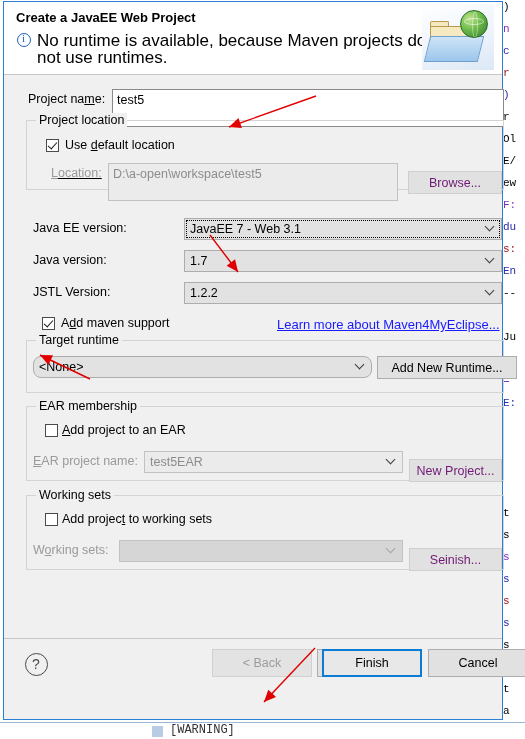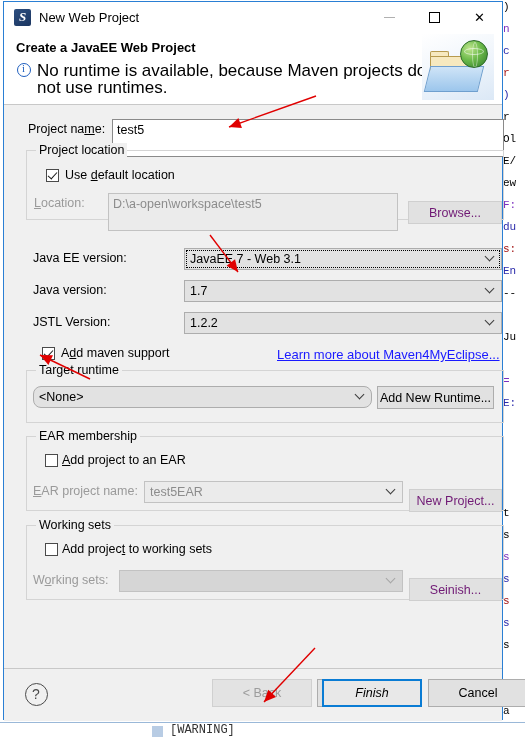--- a/index.html
+++ b/index.html
@@ -157,52 +157,37 @@
   .help-icon::after{
     content:"?";position:absolute;left:0;top:0px;width:20px;height:20px;text-align:center;
     font-size:14px;line-height:20px;color:#4a4a4a;
   }
   .fbtn{
     position:absolute;top:10px;box-sizing:border-box;height:28px;width:100px;
     background:#e1e1e1;border:1px solid #adadad;
     display:flex;align-items:center;justify-content:center;font-size:12.5px;color:#000;
   }
   .fbtn.disabled{color:#9c9c9c;background:#e3e3e3;border:1px solid #d0d0d0;}
-  .fbtn.primary{border:2px solid #0a7cd4;background:#e8e8e8;font-style:italic;}
+  .fbtn.primary{border:2px solid #0a7cd4;background:#e8e8e8;}
 
   
   .ann{position:absolute;left:0;top:0;width:525px;height:739px;pointer-events:none;}
 </style>
 </head>
 <body>
 
 <div id="bg">
   <div class="editor-strip" id="editor-strip"><div style="color: rgb(0, 0, 0); height: 22px;">)</div><div style="color: rgb(123, 47, 190); height: 22px;">n</div><div style="color: rgb(42, 42, 170); height: 22px;">c</div><div style="color: rgb(163, 21, 21); height: 22px;">r</div><div style="color: rgb(42, 42, 170); height: 22px;">)</div><div style="color: rgb(0, 0, 0); height: 22px;">r</div><div style="color: rgb(0, 0, 0); height: 22px;">Ol</div><div style="color: rgb(0, 0, 0); height: 22px;">E/</div><div style="color: rgb(0, 0, 0); height: 22px;">ew</div><div style="color: rgb(123, 47, 190); height: 22px;">F:</div><div style="color: rgb(42, 42, 170); height: 22px;">du</div><div style="color: rgb(163, 21, 21); height: 22px;">s:</div><div style="color: rgb(42, 42, 170); height: 22px;">En</div><div style="color: rgb(0, 0, 0); height: 22px;">--</div><div style="color: rgb(0, 0, 0); height: 22px;"></div><div style="color: rgb(0, 0, 0); height: 22px;">Ju</div><div style="color: rgb(0, 0, 0); height: 22px;"></div><div style="color: rgb(123, 47, 190); height: 22px;">=</div><div style="color: rgb(42, 42, 170); height: 22px;">E:</div><div style="color: rgb(163, 21, 21); height: 22px;"></div><div style="color: rgb(42, 42, 170); height: 22px;"></div><div style="color: rgb(0, 0, 0); height: 22px;"></div><div style="color: rgb(0, 0, 0); height: 22px;"></div><div style="color: rgb(0, 0, 0); height: 22px;">t</div><div style="color: rgb(0, 0, 0); height: 22px;">s</div><div style="color: rgb(123, 47, 190); height: 22px;">s</div><div style="color: rgb(42, 42, 170); height: 22px;">s</div><div style="color: rgb(163, 21, 21); height: 22px;">s</div><div style="color: rgb(42, 42, 170); height: 22px;">s</div><div style="color: rgb(0, 0, 0); height: 22px;">s</div><div style="color: rgb(0, 0, 0); height: 22px;"></div><div style="color: rgb(0, 0, 0); height: 22px;">t</div><div style="color: rgb(0, 0, 0); height: 22px;">a</div></div>
   <div class="console-strip"></div>
   <div class="console-sq"></div>
   <div class="console-text">[WARNING]</div>
 </div>
 
 <div id="dialog">
 
-  <div id="titlebar">
-    <div class="app-icon"></div>
-    <div id="title-text">New Web Project</div>
-    <div class="win-btns">
-      <div class="win-btn disabled">
-          <span class="min-bar"></span>
-        </div>
-      <div class="win-btn">
-          <span class="max-sq"></span>
-        </div>
-      <div class="win-btn">
-          <span class="gl">✕</span>
-        </div>
-    </div>
-  </div>
 
   <div id="header">
     <div id="header-title">Create a JavaEE Web Project</div>
     <div class="info-icon"></div>
     <div id="header-msg">No runtime is available, because Maven projects do not use runtimes.</div>
     <div class="banner">
       <div class="bgsky"></div>
       <div class="folder-tab"></div>
       <div class="folder-back"></div>
       <div class="folder-front"></div>
@@ -217,21 +202,21 @@
     </div>
     <div class="textbox" style="position:absolute;left:108px;top:14px;width:392px;">test5</div>
 
     <div class="group" style="left:22px;top:45px;width:478px;height:70px;">
       <span class="group-title">Project location</span>
     </div>
     <div class="cbwrap" style="left:30px;top:63px;">
       <span class="cb checked"></span>
       <span class="lbl"><span>Use </span><span class="u">d</span><span>efault location</span></span>
     </div>
-    <div class="row" style="left:30px;top:91px;">
+    <div class="row" style="left:47px;top:91px;text-decoration:underline;">
       <span class="lbl disabled"><span class="u">L</span><span>ocation:</span></span>
     </div>
     <div class="textbox disabled" style="position:absolute;left:104px;top:88px;width:290px;">D:\a-open\workspace\test5</div>
     <div class="btn disabled" style="position:absolute;left:404px;top:88px;width:94px;">
       <span><span>Brows</span><span class="u">e</span><span>...</span></span>
     </div>
 
     <div class="row" style="left:29px;top:146px;">
       <span class="lbl">Java EE version:</span>
     </div>
@@ -262,21 +247,21 @@
     </div>
     <a class="link" style="position:absolute;left:273px;top:242px;" href="#">Learn more about Maven4MyEclipse...</a>
 
     <div class="group" style="left:22px;top:265px;width:478px;height:53px;">
       <span class="group-title"><span>Target r</span><span class="u">u</span><span>ntime</span></span>
     </div>
     <div class="combo" style="position:absolute;left:29px;top:281px;width:339px;border-radius:8px;">
       <span>&lt;None&gt;</span>
       <span class="chev"></span>
     </div>
-    <div class="btn" style="position:absolute;left:373px;top:281px;width:117px;">Add New Runtime...</div>
+    <div class="btn" style="position:absolute;left:373px;top:281px;width:140px;">Add New Runtime...</div>
 
     <div class="group" style="left:22px;top:331px;width:478px;height:75px;">
       <span class="group-title">EAR membership</span>
     </div>
     <div class="cbwrap" style="left:29px;top:348px;">
       <span class="cb"></span>
       <span class="lbl" style="margin-left:-2px;"><span class="u">A</span><span>dd project to an EAR</span></span>
     </div>
     <div class="row" style="left:29px;top:379px;">
       <span class="lbl disabled"><span class="u">E</span><span>AR project name:</span></span>

